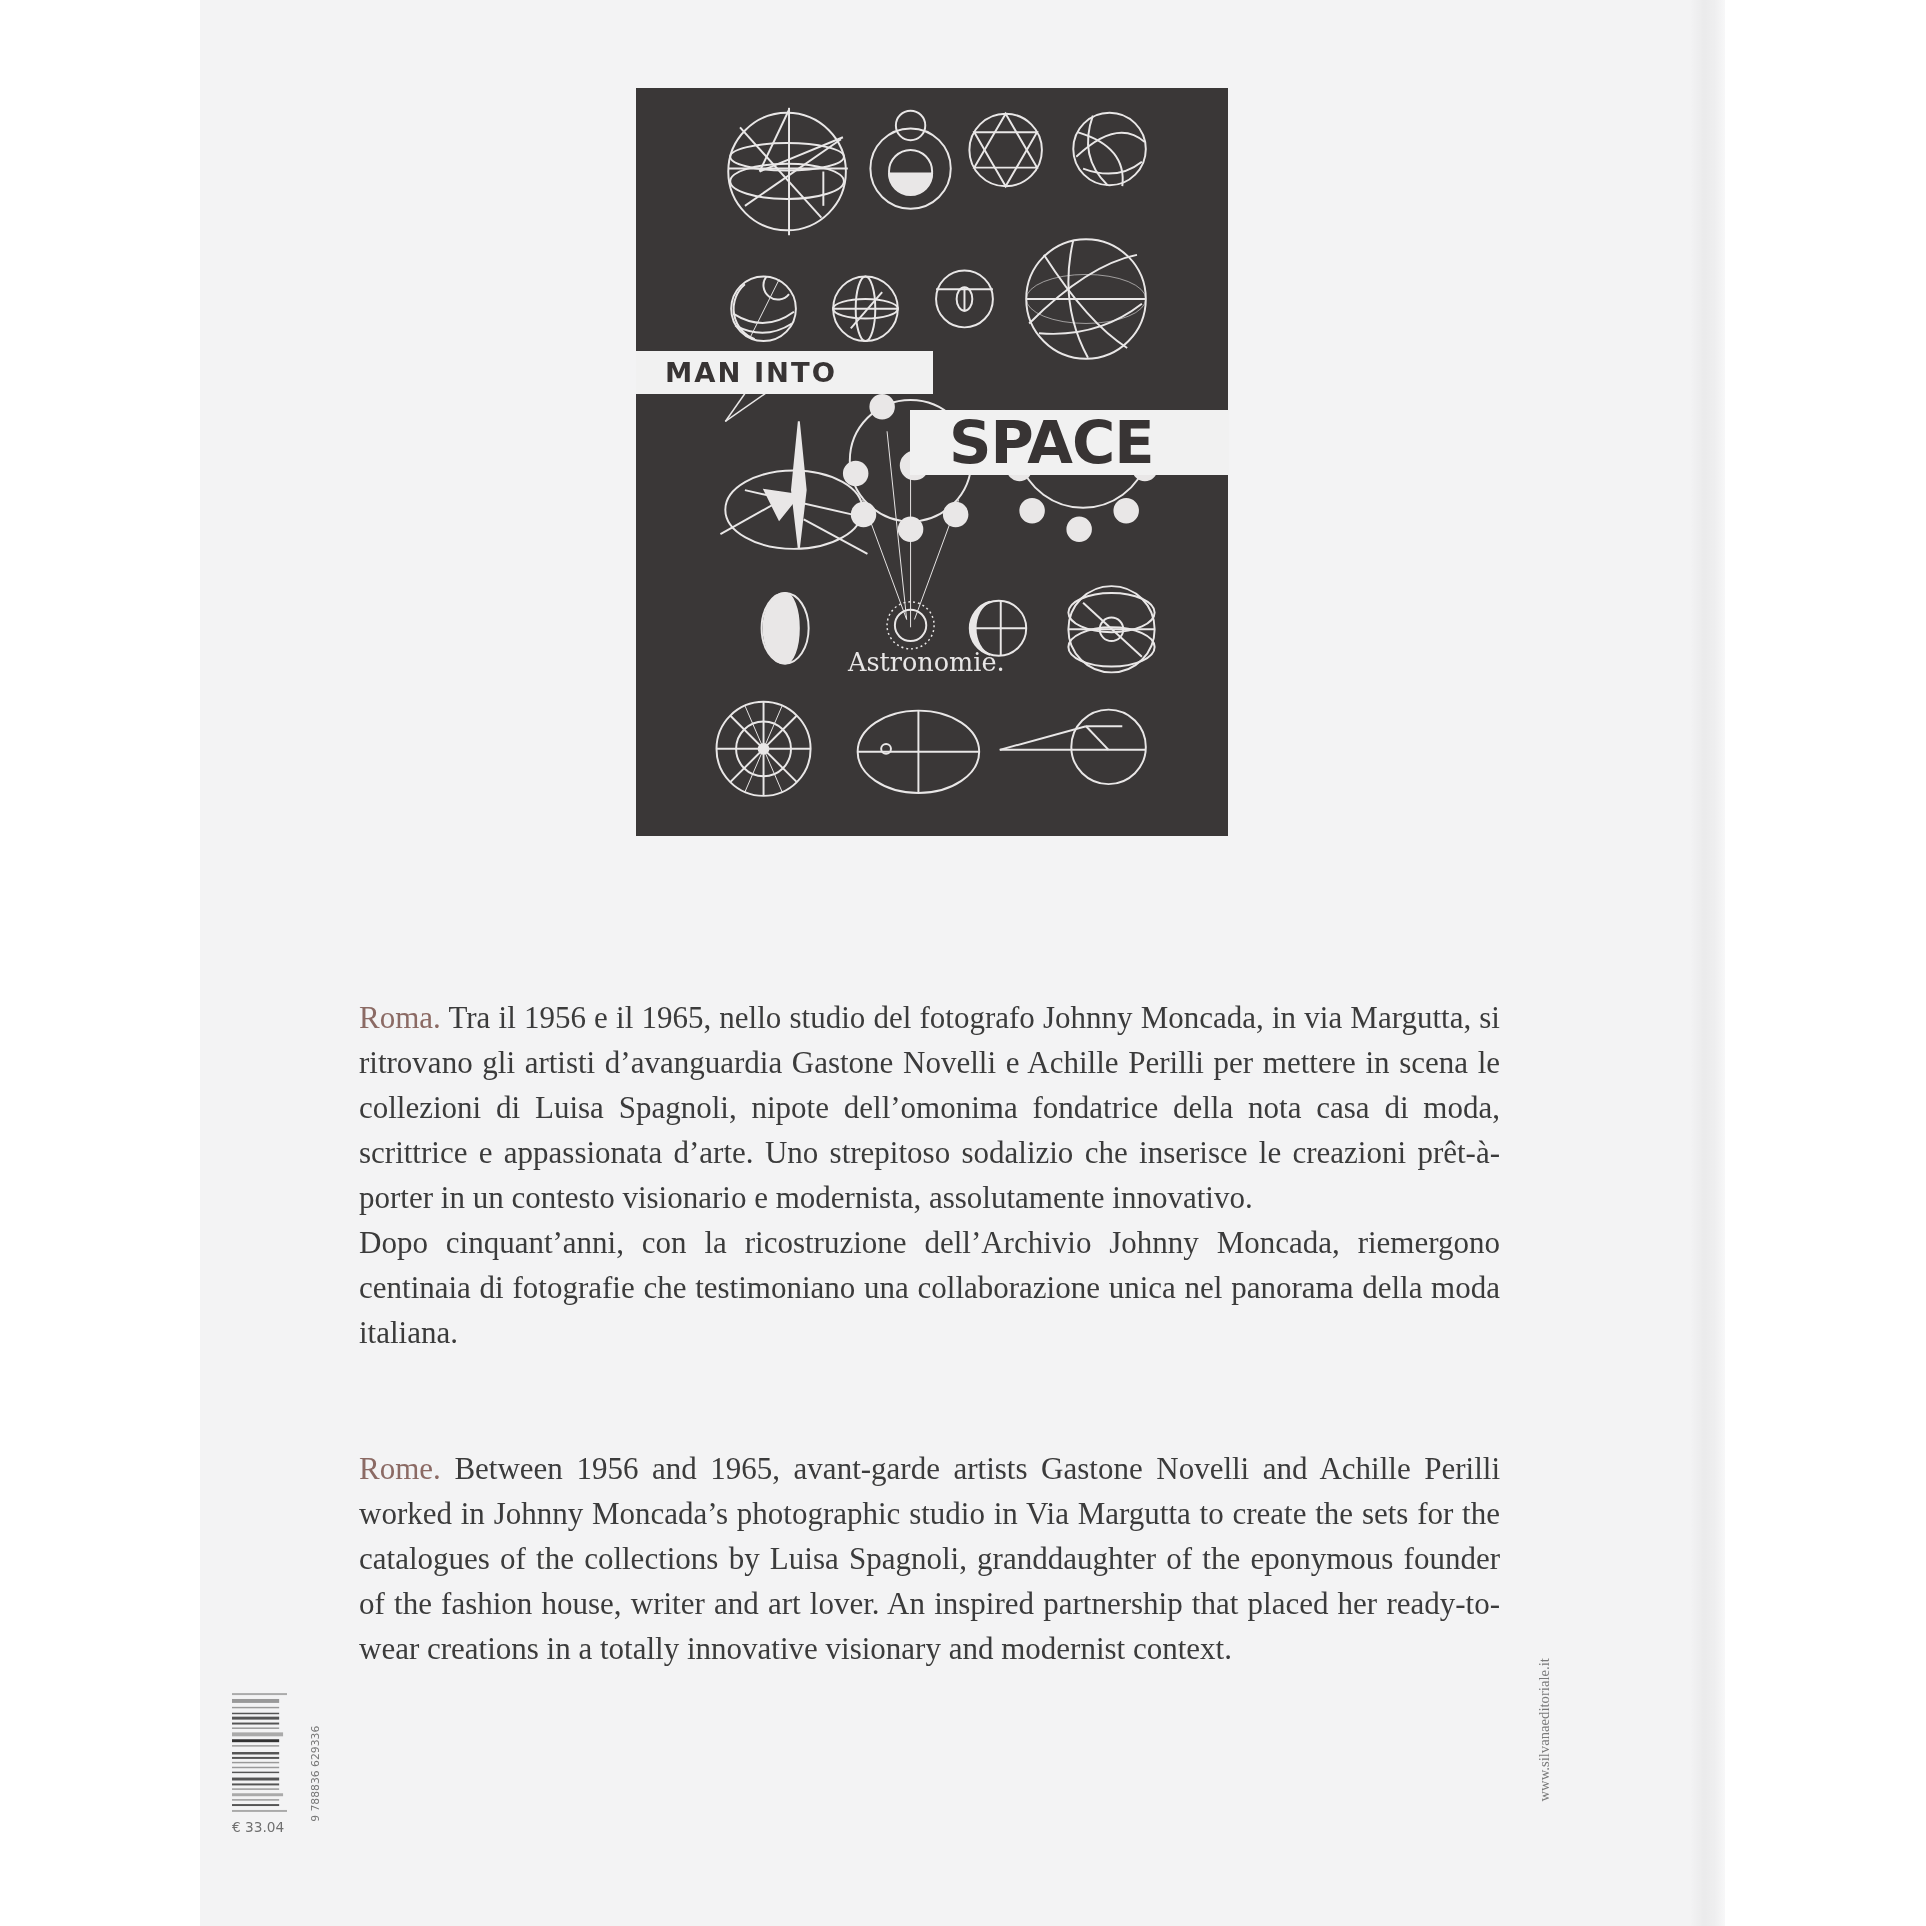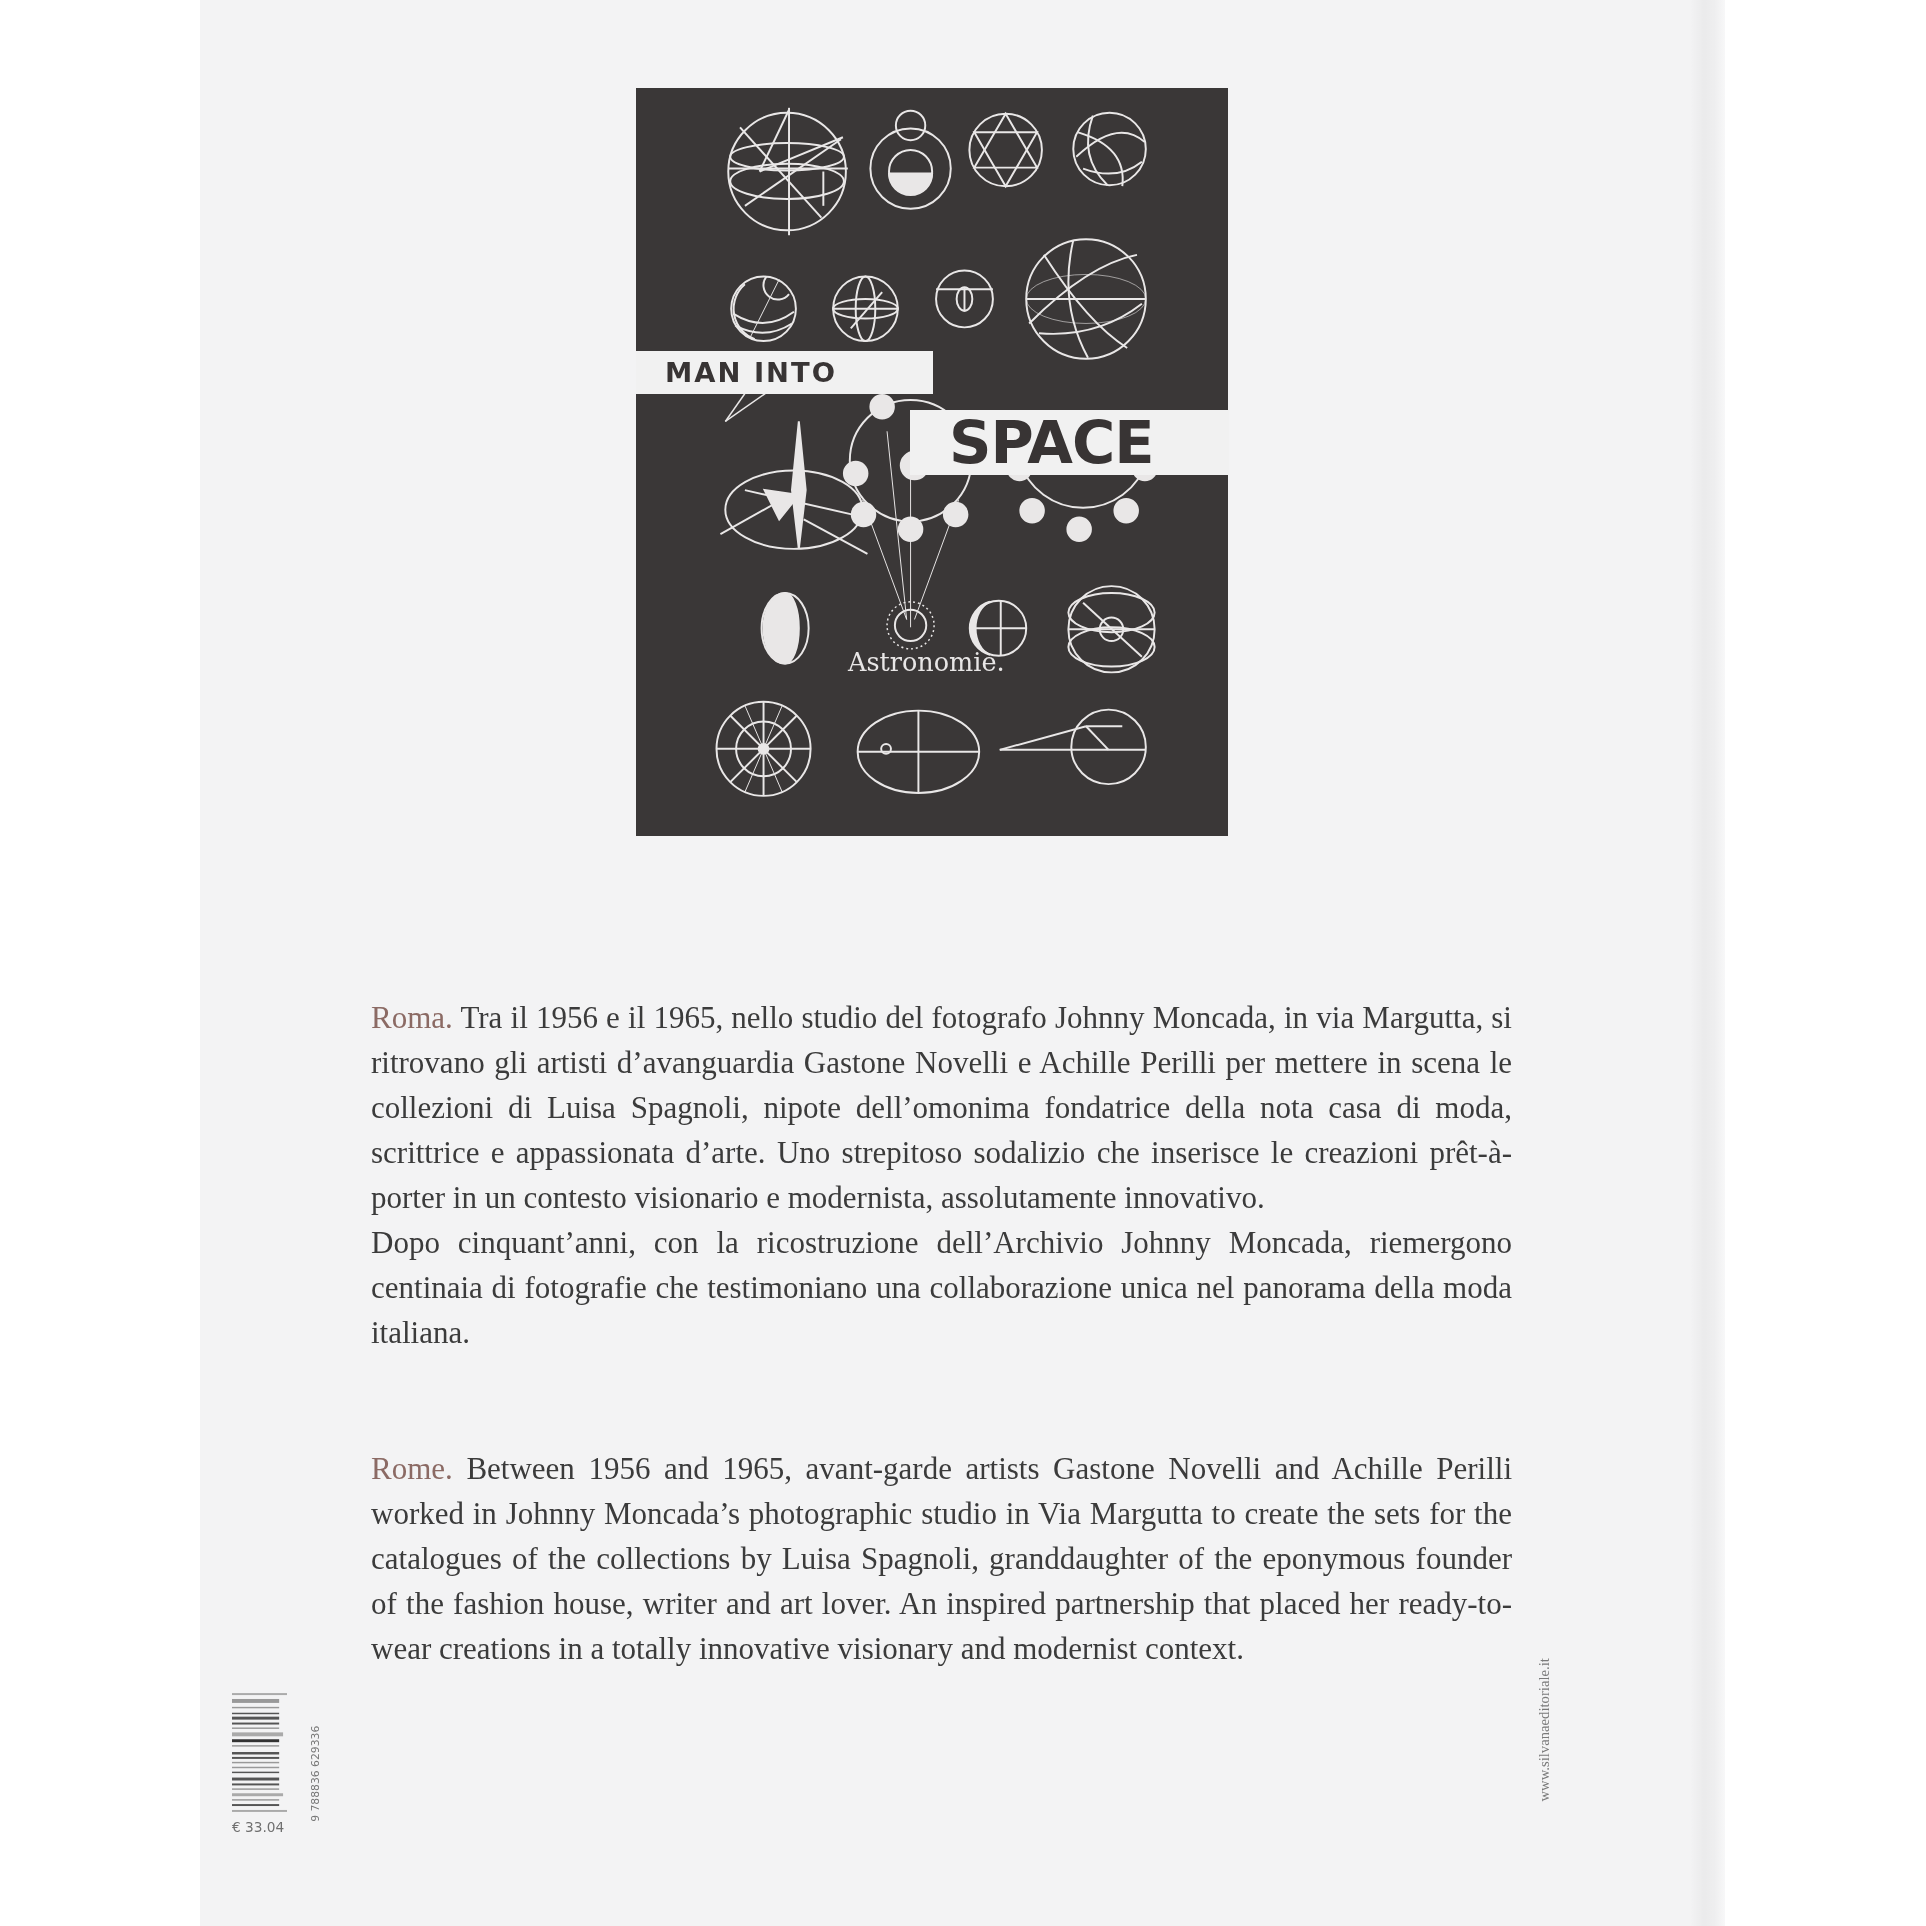--- a/index.html
+++ b/index.html
@@ -22,21 +22,21 @@
       font-family:"DejaVu Sans", sans-serif; font-weight:bold;
       display:flex; align-items:center; white-space:nowrap;text-align:center;
     }
     .band-man { left:636px; top:351px; width:297px; height:43px; font-size:27.4px; letter-spacing:2px; padding-left:29px; box-sizing:border-box; }
     .band-space { left:910px; top:394px; width:319px; height:65px; font-size:59px; letter-spacing:-1px; padding-left:39px; box-sizing:border-box;margin-top:16px; }
     .caption {
       position:absolute; left:848px; top:647px;
       font-family:"DejaVu Serif", serif; font-size:25.5px; color:#e8e6e6;
     }
     .body-text {
-      position:absolute; left:371px; width:1141px;
+      position:absolute; left:359px; width:1141px;
       font-family:"Liberation Serif", "DejaVu Serif", serif; font-size:31px; line-height:45px;
       color:#3b3b3b; text-align:justify;
     }
     .body-text p { margin:0; text-align:justify; text-align-last:left; }
     .lead { color:#8b6a64; }
     .roma { top:995px; }
     .rome { top:1446px; }
     .barcode {
       position:absolute; left:232px; top:1693px; width:55px; height:120px;
     }

